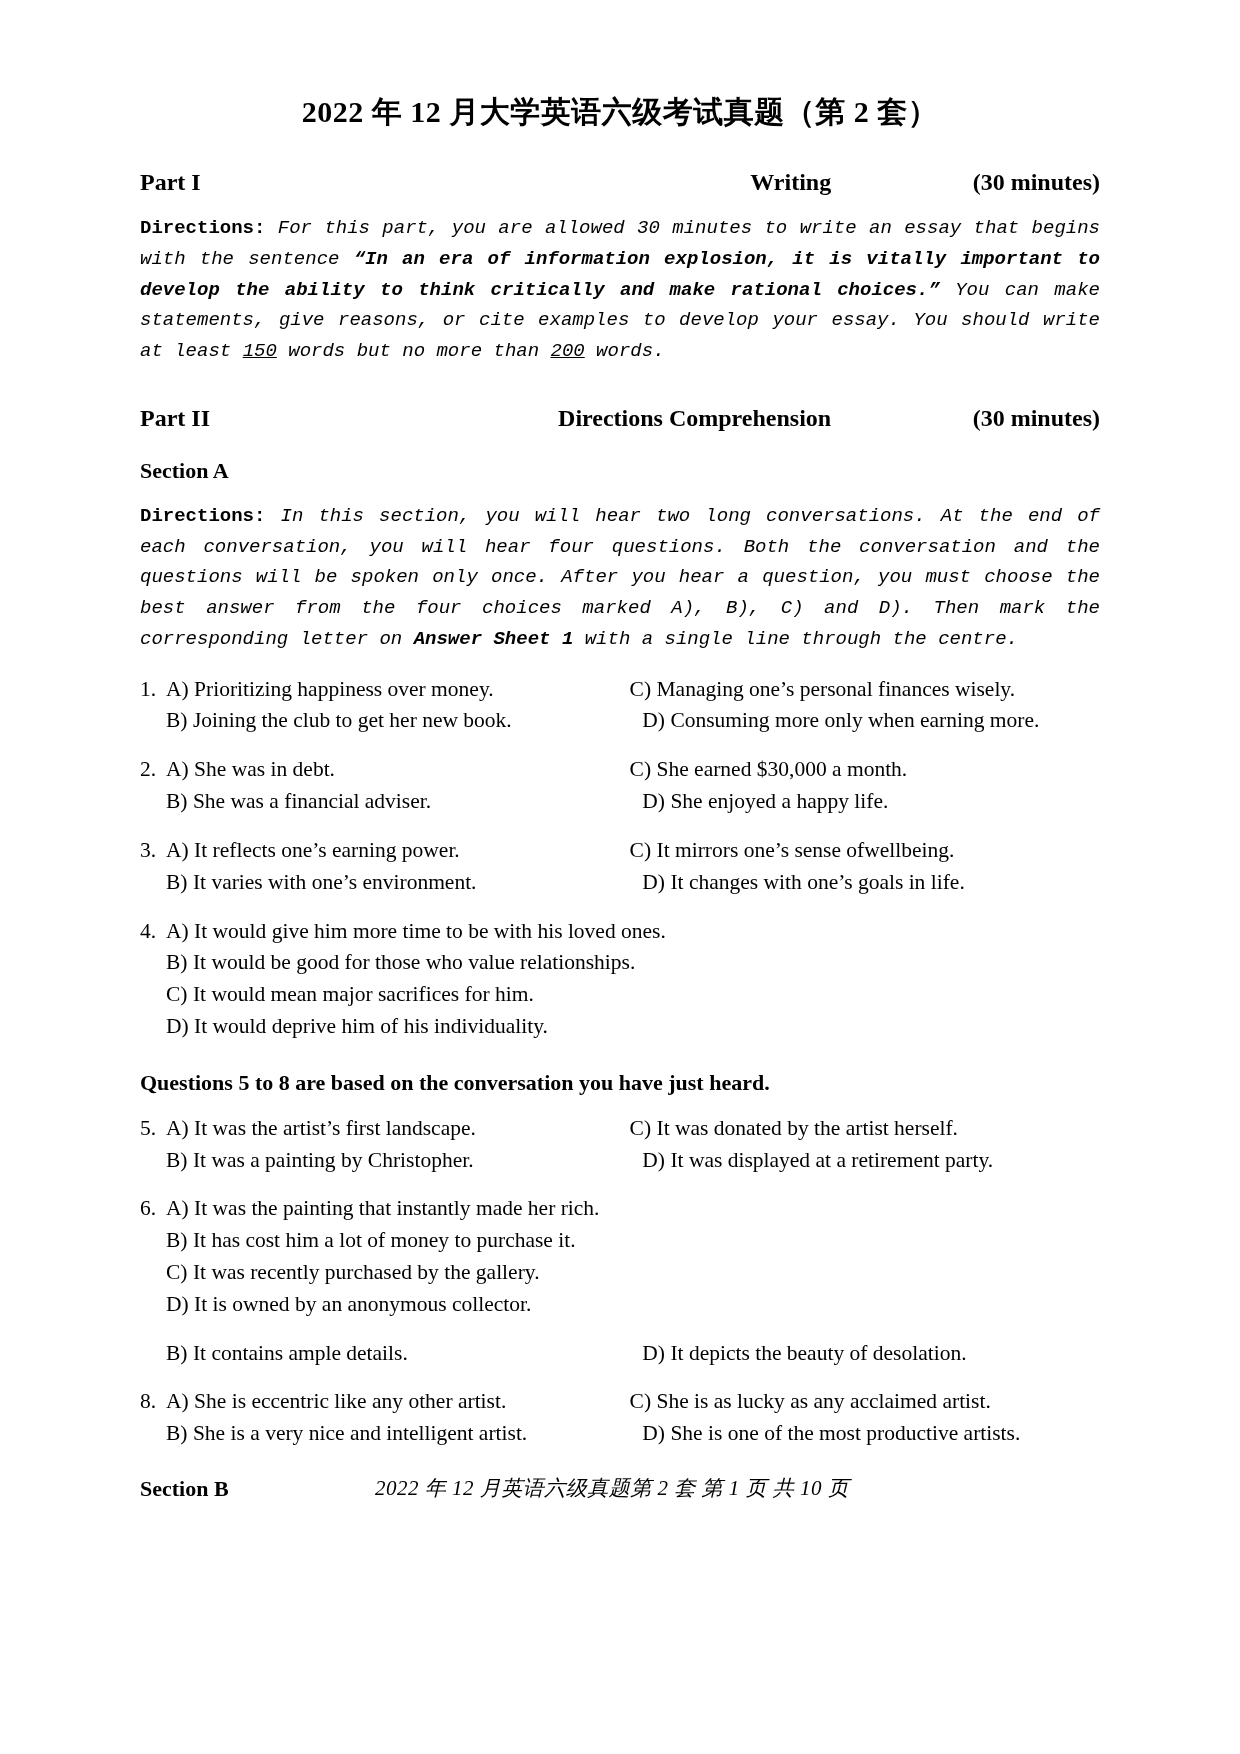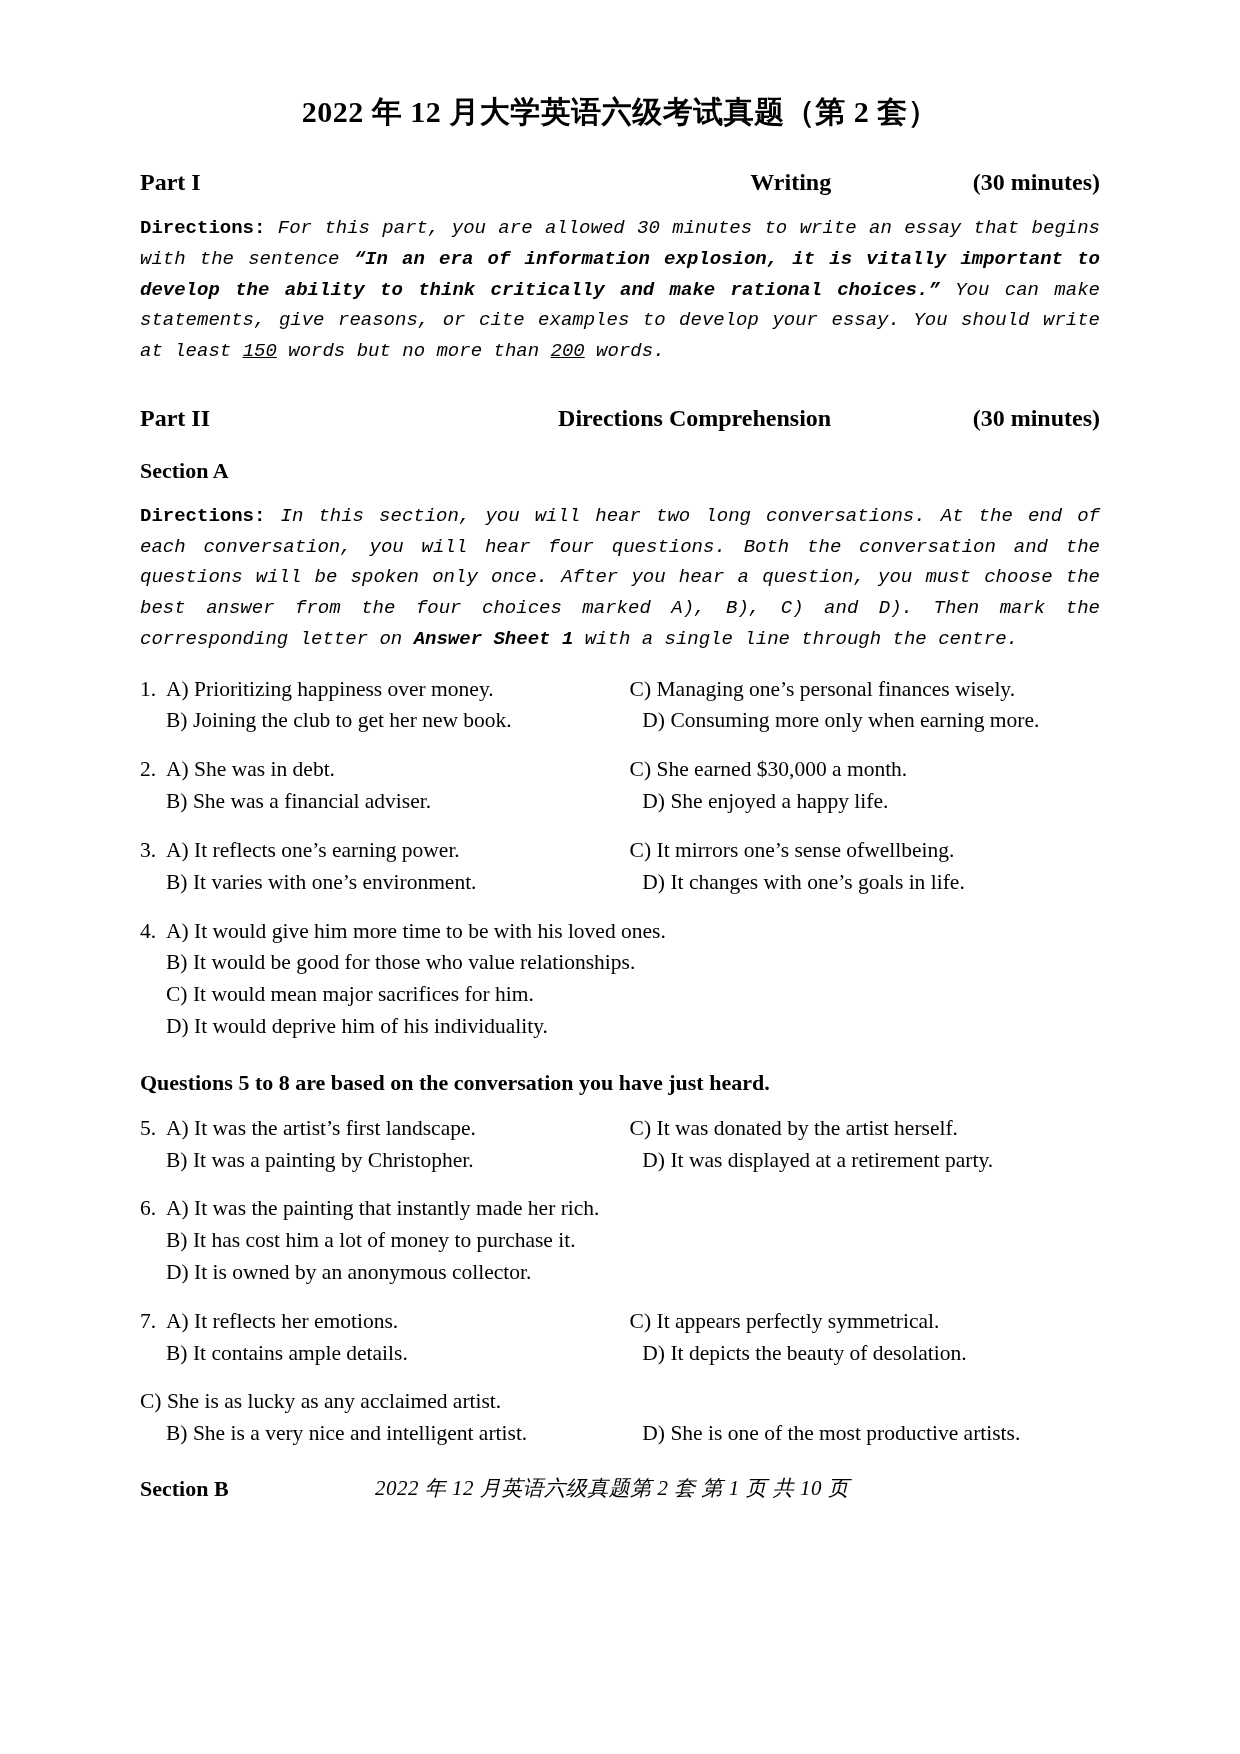--- a/index.html
+++ b/index.html
@@ -194,36 +194,34 @@
     </div>
     <div class="qrow">
       <div class="col-l opt-indent"><span>B) It was a painting by Christopher.</span></div>
       <div class="col-r"><span>D) It was displayed at a retirement party.</span></div>
     </div>
   </div>
 
   <div class="qblock one-col">
     <div class="orow first"><span class="qnum">6.</span><span>A) It was the painting that instantly made her rich.</span></div>
     <div class="orow"><span>B) It has cost him a lot of money to purchase it.</span></div>
+    <div class="orow"><span>C) It was recently purchased by the gallery.</span></div>
     <div class="orow"><span>D) It is owned by an anonymous collector.</span></div>
   </div>
 
   <div class="qblock two-col">
-    <div class="qrow">
-      <div class="col-l"><span class="qnum">7.</span><span>A) It reflects her emotions.</span></div>
-      <div class="col-r"><span>C) It appears perfectly symmetrical.</span></div>
-    </div>
     <div class="qrow">
       <div class="col-l opt-indent"><span>B) It contains ample details.</span></div>
       <div class="col-r"><span>D) It depicts the beauty of desolation.</span></div>
     </div>
   </div>
 
   <div class="qblock two-col">
     <div class="qrow">
+      <div class="col-l"><span class="qnum">8.</span><span>A) She is eccentric like any other artist.</span></div>
       <div class="col-r"><span>C) She is as lucky as any acclaimed artist.</span></div>
     </div>
     <div class="qrow">
       <div class="col-l opt-indent"><span>B) She is a very nice and intelligent artist.</span></div>
       <div class="col-r"><span>D) She is one of the most productive artists.</span></div>
     </div>
   </div>
 
   <div class="section-head">Section B</div>
 

